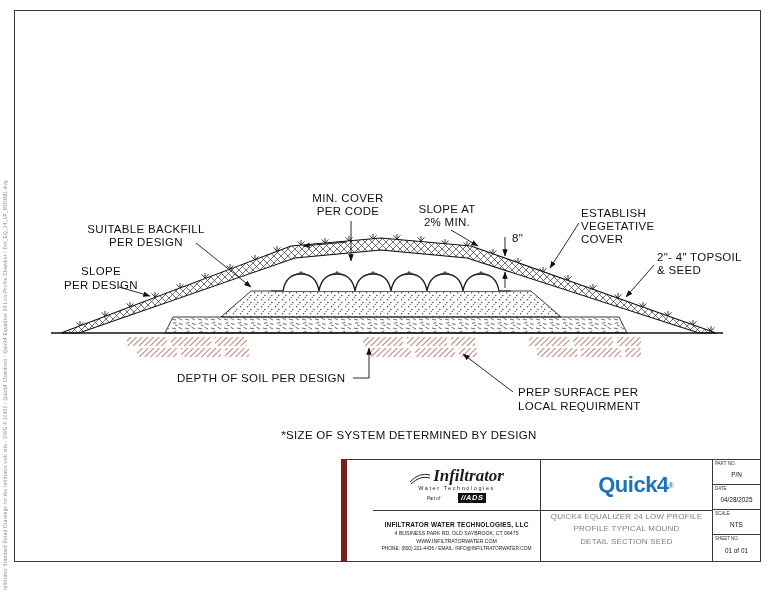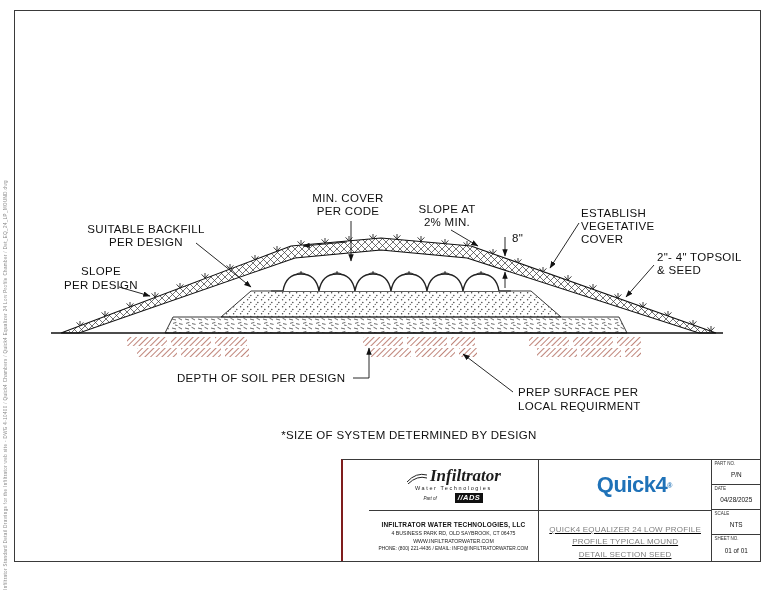--- a/index.html
+++ b/index.html
@@ -16,21 +16,21 @@
     position:absolute; left:3px; top:150px; height:440px;
     writing-mode:vertical-rl; transform:rotate(180deg);
     font-size:4.5px; color:#8a8a8a; letter-spacing:0.4px; white-space:nowrap;
     overflow:hidden;
   }
   .drawing-svg { position:absolute; left:0; top:0; }
 
   
   .title-block {
     position:absolute; right:0; bottom:0; width:419px; height:102px;
-    border-top:1px solid #3a3a3a; border-left:2px solid #7f1d1d;
+    border-top:1px solid #3a3a3a; border-left:6px solid #7f1d1d;
     display:flex; background:#fff;padding-left:26px;
   }
   .tb-col { display:flex; flex-direction:column; }
   .tb-col1 { width:182px; border-right:1px solid #3a3a3a; }
   .tb-col2 { width:186px; border-right:1px solid #3a3a3a; }
   .tb-col3 { width:51px; }
   .tb-cell { overflow:hidden; }
   .tb-top { height:51px; border-bottom:1px solid #3a3a3a; }
   .tb-bottom { height:50px; }
 
@@ -52,21 +52,21 @@
   .company-cell { display:flex; flex-direction:column; align-items:center; justify-content:center; text-align:center; }
   .company-name { font-size:6.5px; font-weight:bold; color:#111; letter-spacing:0.2px; }
   .company-address { font-size:5.2px; color:#222; margin-top:2px; }
   .company-web { font-size:5.2px; color:#222; margin-top:2px; }
   .company-phone { font-size:4.8px; color:#222; margin-top:2px; }
 
   .quick4-cell { display:flex; align-items:center; justify-content:center; }
   .quick4-logo { font-size:22px; font-weight:bold; color:#1F72B8; letter-spacing:-0.5px;margin-left:19px; }
   .quick4-reg { font-size:7px; font-weight:bold; color:#1F72B8; vertical-align:super; }
 
-  .title-cell { display:flex; flex-direction:column; align-items:center; justify-content:flex-end; text-align:center;text-decoration:underline; }
+  .title-cell { display:flex; flex-direction:column; align-items:center; justify-content:flex-start; text-align:center; }
   .sheet-title-line { font-size:8px; color:#7f7f7f; line-height:1.55; letter-spacing:0.2px; }
 
   .tb-field { height:25px; border-bottom:1px solid #3a3a3a; display:flex; flex-direction:column; }
   .tb-field:last-child { border-bottom:none; height:26px; }
   .tb-field-label { font-size:4.5px; color:#333; padding:1px 0 0 2px; text-align:left; }
   .tb-field-value { font-size:6.4px; color:#111; text-align:center; flex:1; display:flex; align-items:center; justify-content:center; padding-bottom:2px; }
 
   
   .lbl { font-family:"Liberation Sans", sans-serif; font-size:11.5px; fill:#111; letter-spacing:0.3px; }
 </style>

